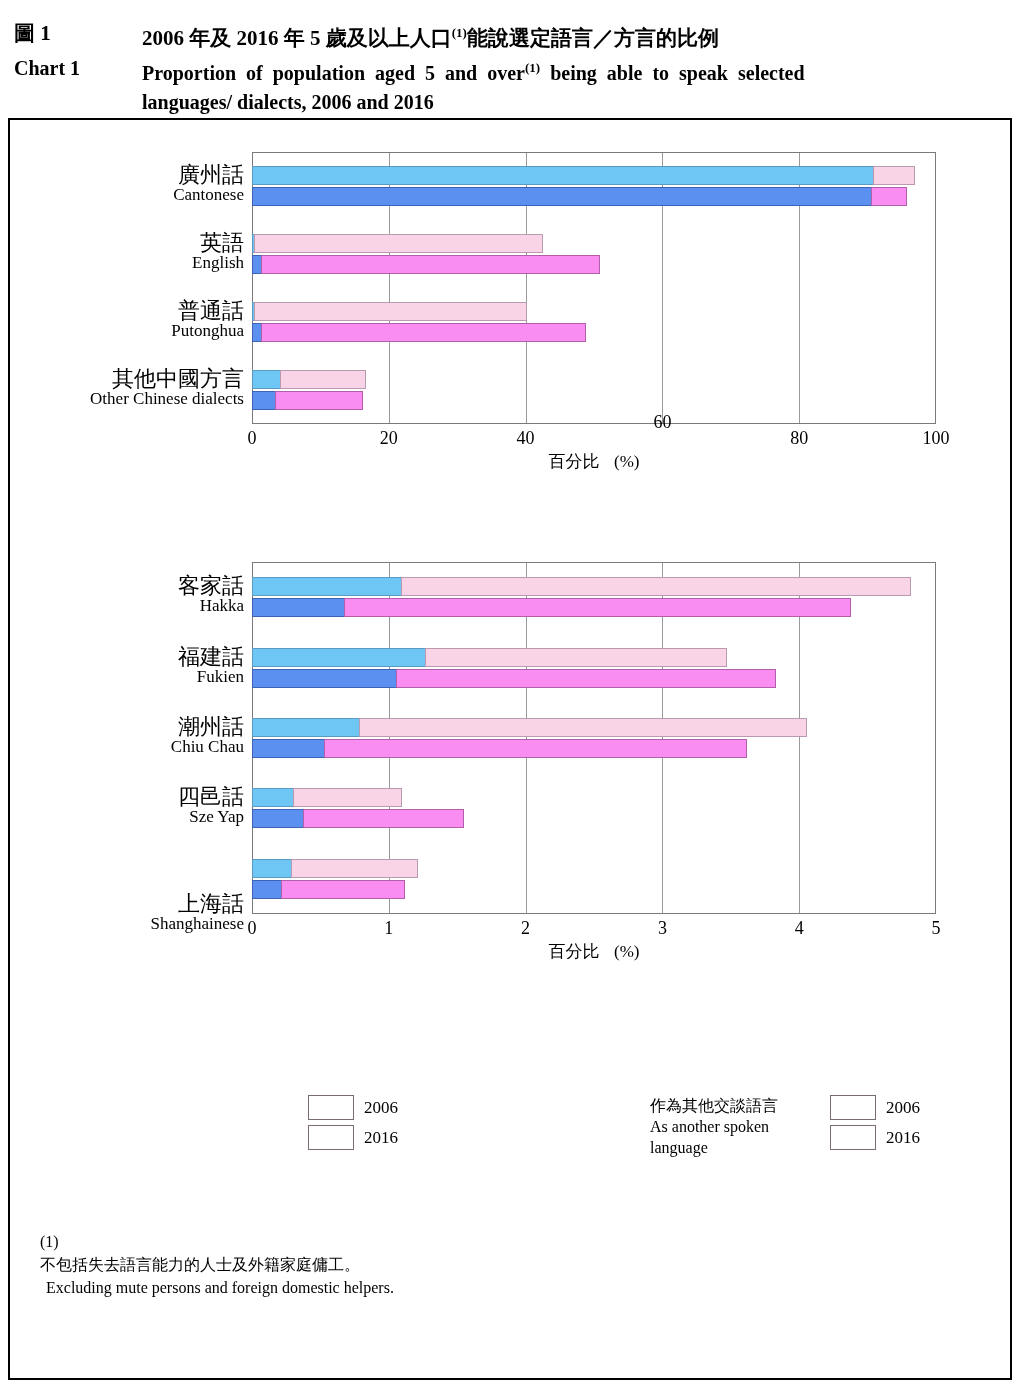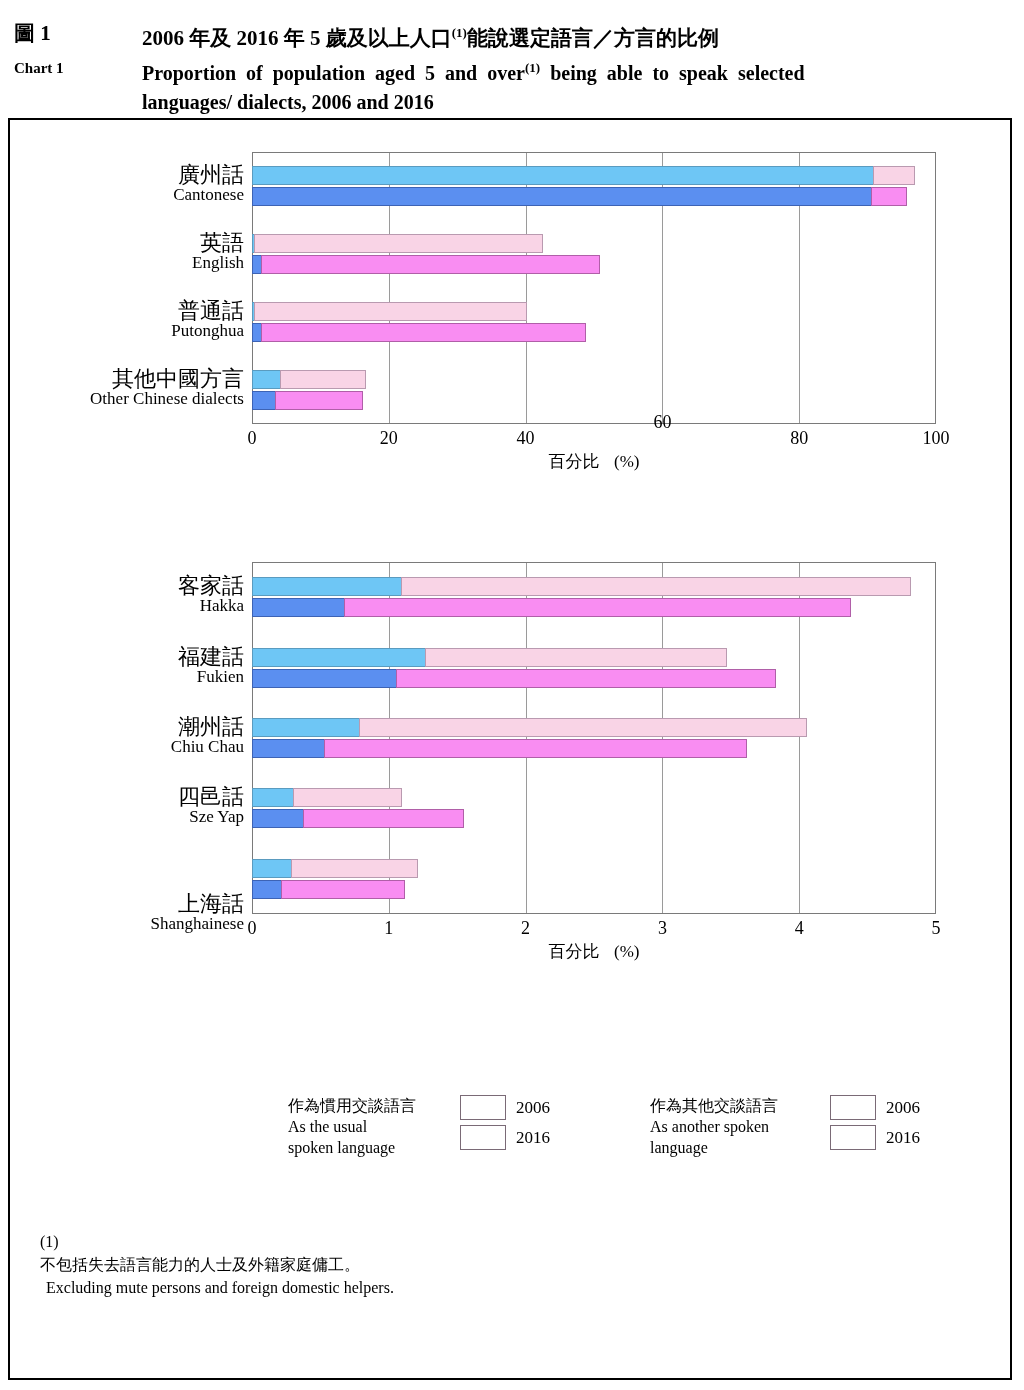--- a/index.html
+++ b/index.html
@@ -13,21 +13,21 @@
     overflow:hidden;
   }
 
   
   .title-block { padding: 18px 14px 0 14px; }
   .title-row { display:flex; align-items:flex-start; }
   .title-label {
     font-weight:bold; font-size:21px; line-height:30px;
     flex:0 0 128px; white-space:nowrap;
   }
-  .title-label.en { font-size:15px; }
+  .title-label.en { font-size:20px; }
   .title-text { font-weight:bold; font-size:21px; line-height:30px; }
   .title-text.en { font-size:20px; line-height:29px; }
   .sup { font-size:13px; vertical-align:super; }
 
   
   .frame {
     position:absolute;
     left:8px; top:118px;
     width:1004px; height:1262px;
     border:2px solid #000;
@@ -281,25 +281,20 @@
     <div class="axis-title" style="left:242px; top:400px; width:684px;">
       <span>百分比</span>
       <span style="display:inline-block;width:6px"></span>
       <span class="pct">(%)</span>
     </div>
   </div>
 
   <div class="legend" style="left:0; top:975px; width:1000px; height:110px;">
 
     <div class="legend-group" style="left:278px; top:0;">
-      <div class="legend-text">
-        <span class="zh">作為慣用交談語言</span>
-        <span>As the usual</span><br>
-        <span>spoken language</span>
-      </div>
       <div class="legend-swatches">
         <div class="sw-row">
           <span class="swatch usual06"></span>
           <span class="sw-label">2006</span>
         </div>
         <div class="sw-row">
           <span class="swatch usual16"></span>
           <span class="sw-label">2016</span>
         </div>
       </div>

